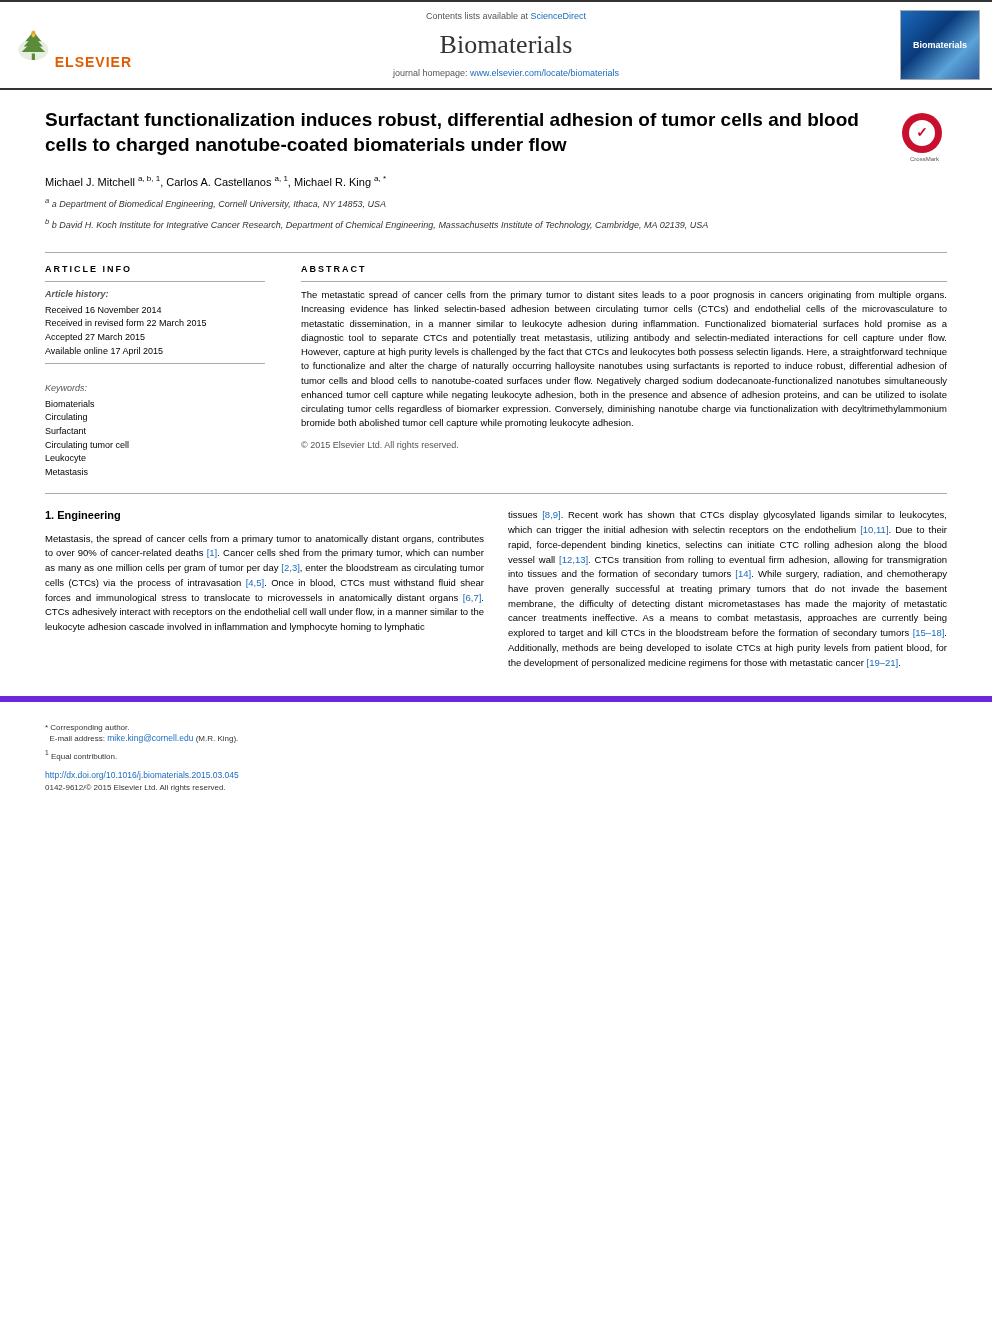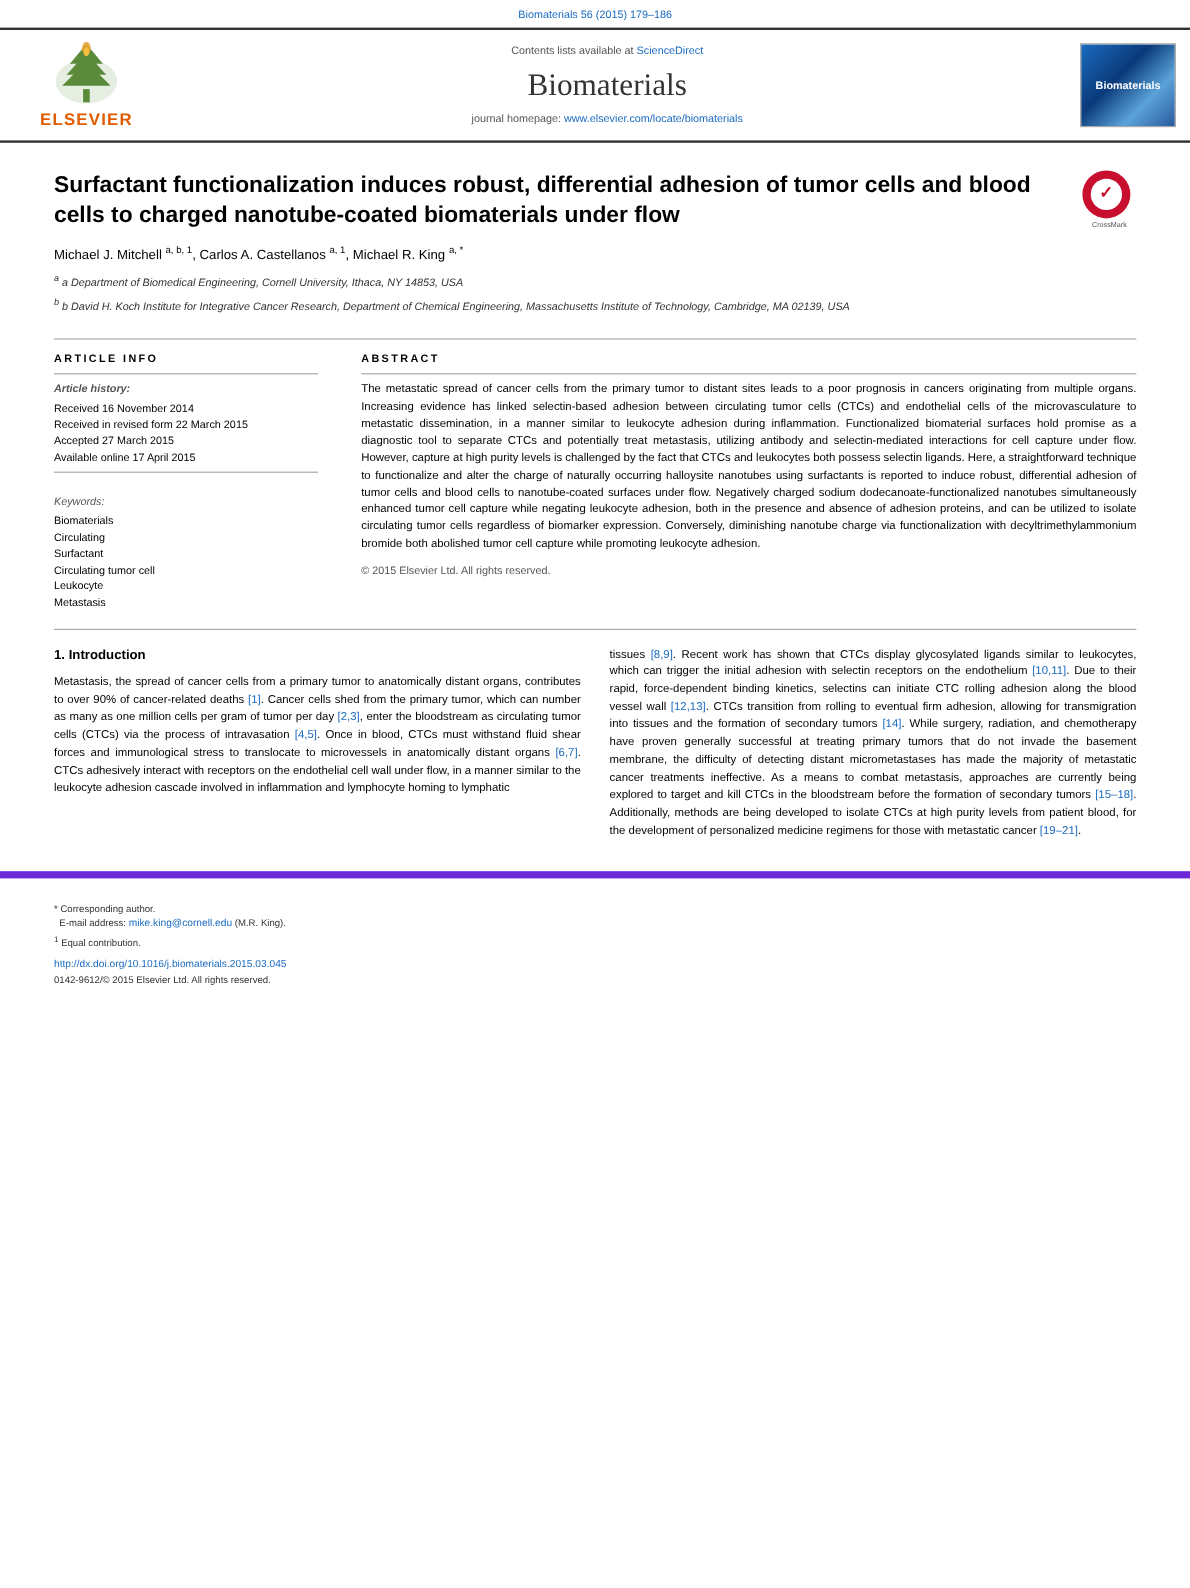--- a/index.html
+++ b/index.html
@@ -33,22 +33,22 @@
       padding: 8px 12px;
       margin: 0 0 0 0;
       gap: 10px;
     }
     .journal-header-left {
       width: 120px;
       flex-shrink: 0;
     }
     .elsevier-logo {
       display: flex;
-      flex-direction: column;
-      align-items: center;
+      flex-direction: row;
+      align-items: flex-end;
     }
     .elsevier-tree {
       width: 80px;
       height: 55px;
     }
     .elsevier-text {
       color: #e05c00;
       font-size: 14px;
       font-weight: bold;
       font-family: Arial, sans-serif;
@@ -100,21 +100,21 @@
       text-align: center;
       font-size: 7px;
       color: white;
     }
     
     .article-section {
       padding: 18px 45px 10px 45px;
     }
     .article-title-row {
       display: flex;
-      align-items: flex-end;
+      align-items: flex-start;
       gap: 29px;
     }
     .article-title {
       font-size: 19px;
       font-family: Arial, sans-serif;
       font-weight: bold;
       color: #000;
       line-height: 1.3;
       flex: 1;
     }
@@ -304,23 +304,20 @@
     }
     .footer-doi {
       margin-top: 6px;
     }
   </style>
 </head>
 <body>
 
 <div class="page">
 
-  <div class="top-ref">
-    <span>Biomaterials 56 (2015) 179–186</span>
-  </div>
 
   <div class="journal-header">
     <div class="journal-header-left">
       <div class="elsevier-logo">
 
         <svg class="elsevier-tree" viewBox="0 0 80 60">
 
           <rect x="37" y="45" width="6" height="12" fill="#5a8a3a"></rect>
 
           <ellipse cx="40" cy="38" rx="28" ry="20" fill="#5a8a3a" opacity="0.15"></ellipse>
@@ -408,21 +405,21 @@
     </div>
   </div>
 
   <div class="body-section">
     <hr class="body-divider">
     <div class="two-col-body">
 
       <div class="body-col">
         <div class="section-heading">
           <span>1.</span>
-          <span>Introduction</span>
+          <span>Engineering</span>
         </div>
         <div class="body-text">
           Metastasis, the spread of cancer cells from a primary tumor to anatomically distant organs, contributes to over 90% of cancer-related deaths <span class="ref">[1]</span>. Cancer cells shed from the primary tumor, which can number as many as one million cells per gram of tumor per day <span class="ref">[2,3]</span>, enter the bloodstream as circulating tumor cells (CTCs) via the process of intravasation <span class="ref">[4,5]</span>. Once in blood, CTCs must withstand fluid shear forces and immunological stress to translocate to microvessels in anatomically distant organs <span class="ref">[6,7]</span>. CTCs adhesively interact with receptors on the endothelial cell wall under flow, in a manner similar to the leukocyte adhesion cascade involved in inflammation and lymphocyte homing to lymphatic
         </div>
       </div>
 
       <div class="body-col">
         <div class="body-text">
           tissues <span class="ref">[8,9]</span>. Recent work has shown that CTCs display glycosylated ligands similar to leukocytes, which can trigger the initial adhesion with selectin receptors on the endothelium <span class="ref">[10,11]</span>. Due to their rapid, force-dependent binding kinetics, selectins can initiate CTC rolling adhesion along the blood vessel wall <span class="ref">[12,13]</span>. CTCs transition from rolling to eventual firm adhesion, allowing for transmigration into tissues and the formation of secondary tumors <span class="ref">[14]</span>. While surgery, radiation, and chemotherapy have proven generally successful at treating primary tumors that do not invade the basement membrane, the difficulty of detecting distant micrometastases has made the majority of metastatic cancer treatments ineffective. As a means to combat metastasis, approaches are currently being explored to target and kill CTCs in the bloodstream before the formation of secondary tumors <span class="ref">[15–18]</span>. Additionally, methods are being developed to isolate CTCs at high purity levels from patient blood, for the development of personalized medicine regimens for those with metastatic cancer <span class="ref">[19–21]</span>.
         </div>

